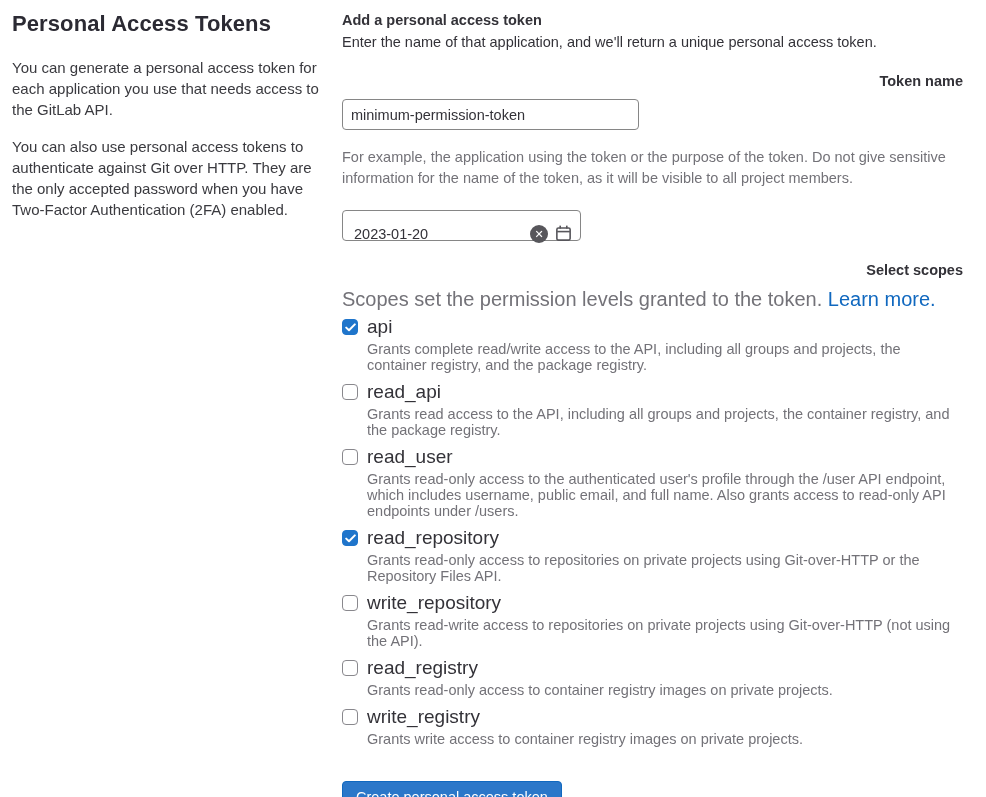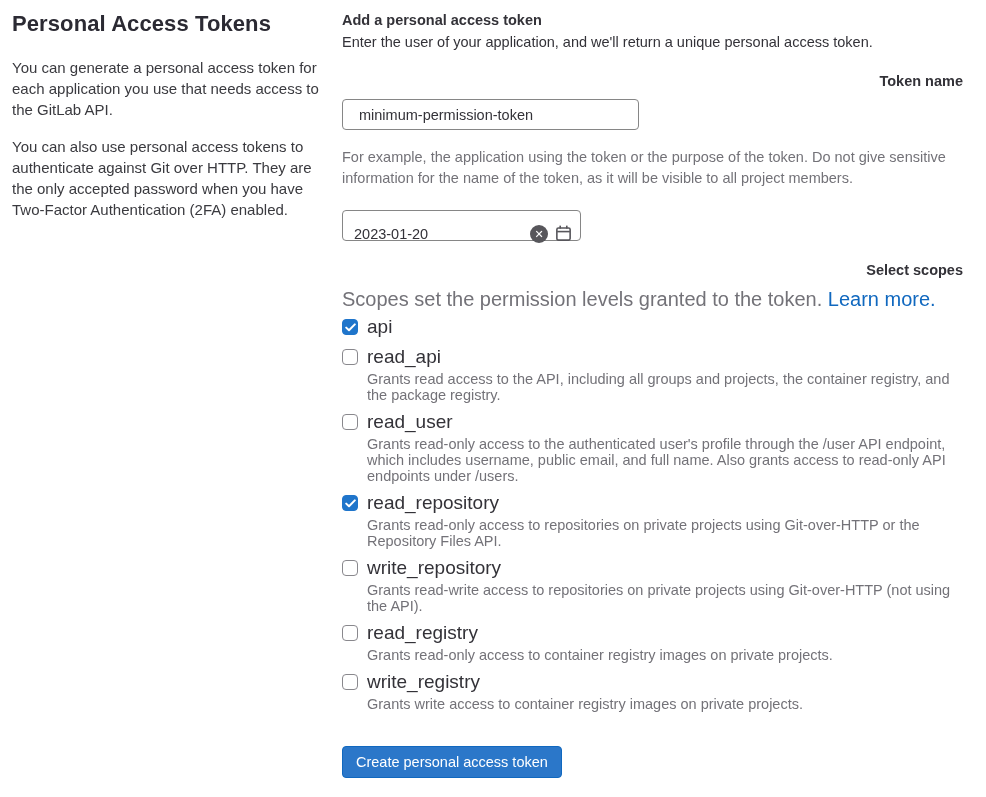--- a/index.html
+++ b/index.html
@@ -49,21 +49,21 @@
     color: #333238;
     margin-bottom: 10px;
     text-align: right;
   }
   .text-input {
     display: block;
     width: 297px;
     height: 31px;
     border: 1px solid #868686;
     border-radius: 4px;
-    padding: 0 16px;
+    padding: 0 8px;
     font-family: inherit;
     font-size: 14.5px;
     color: #333238;
     background: #ffffff;
     outline: none;
   }
   .input-help {
     font-size: 14.5px;
     line-height: 21px;
     color: #737278;
@@ -176,21 +176,21 @@
 <div class="layout">
 
   <div class="left-col">
     <h1 class="page-title">Personal Access Tokens</h1>
     <p class="intro-para">You can generate a personal access token for each application you use that needs access to the GitLab API.</p>
     <p class="intro-para">You can also use personal access tokens to authenticate against Git over HTTP. They are the only accepted password when you have Two-Factor Authentication (2FA) enabled.</p>
   </div>
 
   <div class="right-col">
     <div class="form-heading">Add a personal access token</div>
-    <div class="form-subheading">Enter the user of your application, and we'll return a unique personal access token.</div>
+    <div class="form-subheading">Enter the name of that application, and we'll return a unique personal access token.</div>
 
     <div class="field-label">Token name</div>
     <input class="text-input" type="text" value="minimum-permission-token" style="">
     <div class="input-help">For example, the application using the token or the purpose of the token. Do not give sensitive information for the name of the token, as it will be visible to all project members.</div>
 
     <div class="date-wrap">
       <input type="text" value="2023-01-20" style="">
       <span class="clear-icon">✕</span>
       <svg class="calendar-icon" viewBox="0 0 16 16" fill="none">
         <rect x="1.75" y="2.75" width="12.5" height="11.5" rx="1.5" stroke="#57565b" stroke-width="1.5"></rect>
@@ -206,20 +206,21 @@
     <div>
   <div class="scope-item">
     <div class="scope-head">
       <span class="scope-checkbox checked">
         <svg width="11" height="9" viewBox="0 0 11 9" fill="none">
           <path d="M1.2 4.6 L4 7.3 L9.8 1.4" stroke="#ffffff" stroke-width="2" stroke-linecap="round" stroke-linejoin="round"></path>
         </svg>
       </span>
       <label class="scope-label">api</label>
     </div>
+    <div class="scope-desc">Grants complete read/write access to the API, including all groups and projects, the container registry, and the package registry.</div>
   </div>
 
   <div class="scope-item">
     <div class="scope-head">
       <span class="scope-checkbox">
         
       </span>
       <label class="scope-label">read_api</label>
     </div>
     <div class="scope-desc">Grants read access to the API, including all groups and projects, the container registry, and the package registry.</div>

